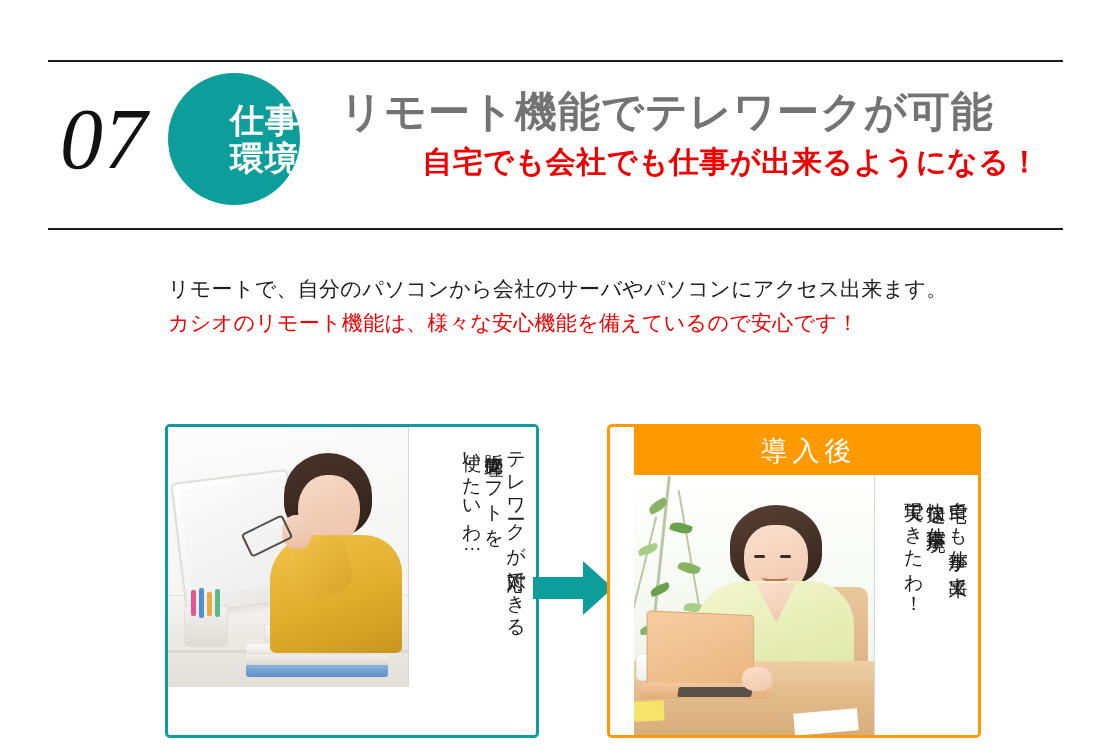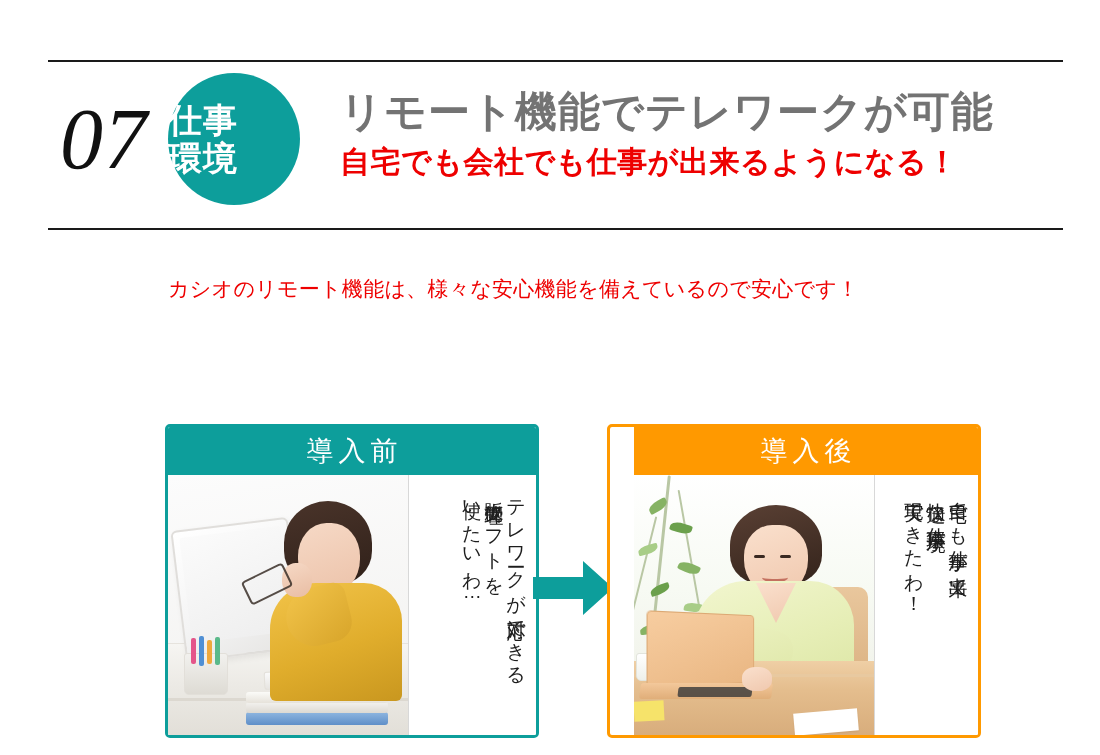--- a/index.html
+++ b/index.html
@@ -52,21 +52,21 @@
   .badge {
     position: absolute;
     left: 168px;
     top: 33px;
     width: 132px;
     height: 132px;
     border-radius: 50%;
     background: #0d9e9b;
     display: flex;
     flex-direction: column;
-    align-items: flex-start;
+    align-items: flex-end;
     justify-content: center;
     gap: 2px;
   }
   .badge-line {
     color: #ffffff;
     font-weight: 700;
     font-size: 34px;
     line-height: 1.06;
     letter-spacing: 1px;
     text-align: center;
@@ -90,20 +90,21 @@
   }
   .header-subtitle {
     margin-top: 6px;
     font-family: "Liberation Serif", "DejaVu Serif", serif;
     font-weight: 700;
     font-size: 30px;
     line-height: 1.2;
     color: #ee0000;
     letter-spacing: 0.5px;
     white-space: nowrap;
+    text-align: right;
   }
 
   
   .lead {
     position: absolute;
     left: 168px;
     top: 232px;
     width: 830px;
   }
   .lead-line {
@@ -370,25 +371,25 @@
   </div>
 
   <div class="header-text">
     <div class="header-title">リモート機能でテレワークが可能</div>
     <div class="header-subtitle">自宅でも会社でも仕事が出来るようになる！</div>
   </div>
 
   <div class="rule rule-bottom"></div>
 
   <div class="lead">
+    <div class="lead-line">リモートで、自分のパソコンから会社のサーバやパソコンにアクセス出来ます。</div>
     <div class="lead-line accent">カシオのリモート機能は、様々な安心機能を備えているので安心です！</div>
   </div>
 
   <div class="card card-before">
-    <div class="card-header">導入前</div>
     <div class="card-body">
 
       <div class="photo ph-before">
         <div class="wall"></div>
         <div class="plant-b">
           <div class="leaf" style="left:0;top:18px;width:40px;height:17px;transform:rotate(-16deg);"></div>
           <div class="leaf" style="left:12px;top:34px;width:44px;height:17px;transform:rotate(6deg);background:#6ea95a;"></div>
           <div class="leaf" style="left:30px;top:4px;width:38px;height:16px;transform:rotate(-30deg);background:#8cc472;"></div>
           <div class="leaf" style="left:36px;top:42px;width:40px;height:16px;transform:rotate(18deg);background:#74ae5e;"></div>
         </div>

